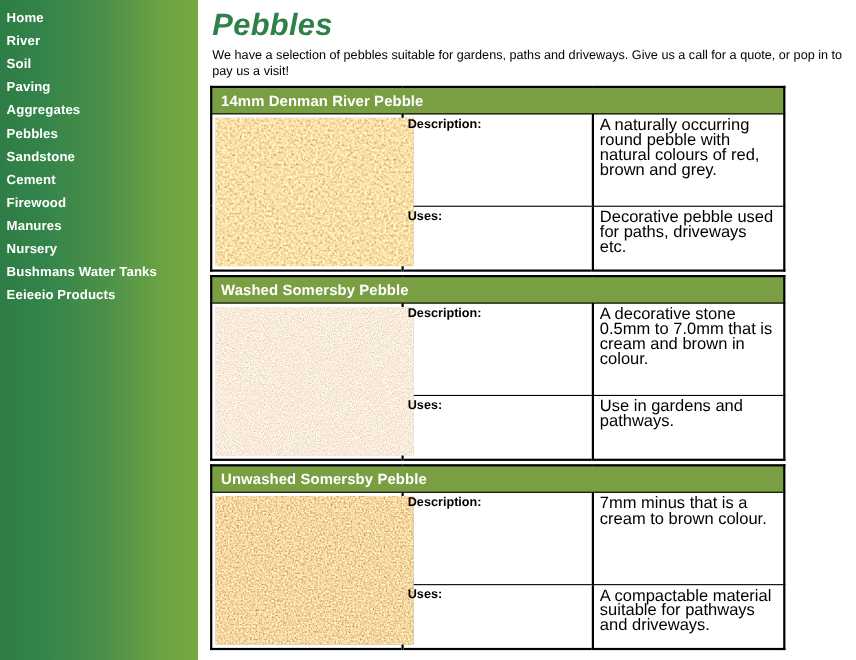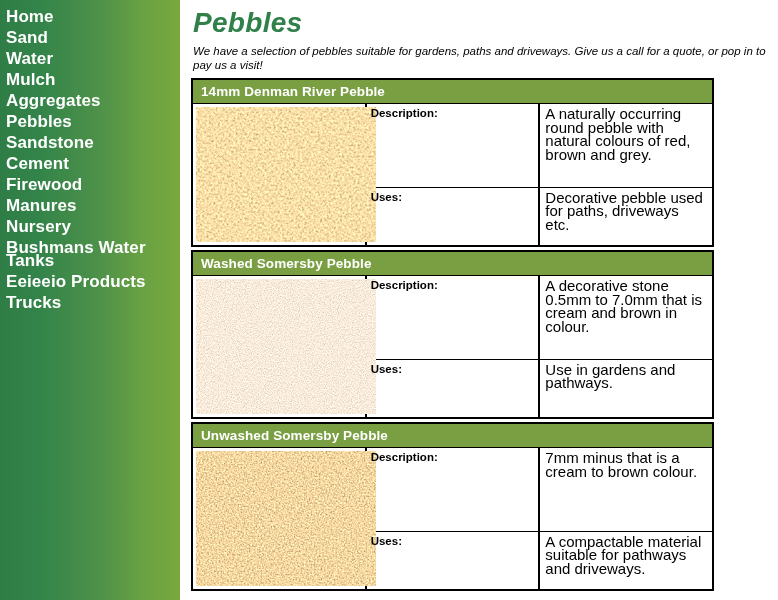--- a/index.html
+++ b/index.html
@@ -21,21 +21,21 @@
   #sidebar {
     position: absolute;
     left: 0; top: 0;
     width: 180px; height: 600px;
     background: linear-gradient(to right, #2e7d46 0%, #33844a 22%, #4e9149 55%, #6aa243 80%, #79a83e 100%);
     padding: 6px 0 0 6px;
   }
   .nav-item {
     display: block;
     color: #ffffff;
-    font-size: 17px;
+    font-size: 12px;
     font-weight: bold;
     line-height: 13px;
     padding: 4px 4px 4px 0;
     letter-spacing: 0.1px;
     cursor: pointer;
     white-space: normal;
   }
   .nav-item.two-line { line-height: 14px; }
 
   
@@ -54,21 +54,20 @@
     margin: 6px 0 0 4px;
     line-height: 34px;
     letter-spacing: 0.3px;
   }
   #intro {
     font-size: 11.5px;
     color: #000000;
     line-height: 13.5px;
     margin: 5px 4px 6px 4px;
     width: 576px;
-    font-style: italic;
   }
 
   
   .product-table {
     border: 2px solid #000000;
     border-collapse: collapse;
     width: 523px;
     margin: 0 0 3px 2px;
     table-layout: fixed;
   }
@@ -113,33 +112,32 @@
   .row-desc .label-cell, .row-desc .text-cell { height: 83px; }
   .row-uses .label-cell, .row-uses .text-cell { height: 58px; }
 </style>
 </head>
 <body>
 
 <div id="page">
 
   <nav id="sidebar">
     <a class="nav-item">Home</a>
-    <a class="nav-item">Sand</a>
-    <a class="nav-item">Water</a>
-    <a class="nav-item">Mulch</a>
+    <a class="nav-item">River</a>
+    <a class="nav-item">Soil</a>
+    <a class="nav-item">Paving</a>
     <a class="nav-item">Aggregates</a>
     <a class="nav-item">Pebbles</a>
     <a class="nav-item">Sandstone</a>
     <a class="nav-item">Cement</a>
     <a class="nav-item">Firewood</a>
     <a class="nav-item">Manures</a>
     <a class="nav-item">Nursery</a>
     <a class="nav-item">Bushmans Water Tanks</a>
     <a class="nav-item">Eeieeio Products</a>
-    <a class="nav-item">Trucks</a>
   </nav>
 
   <main id="main">
 
     <h1 id="page-title">Pebbles</h1>
     <p id="intro">We have a selection of pebbles suitable for gardens, paths and driveways. Give us a call for a quote, or pop in to pay us a visit!</p>
 
     <table class="product-table">
       <tbody>
           <tr>

